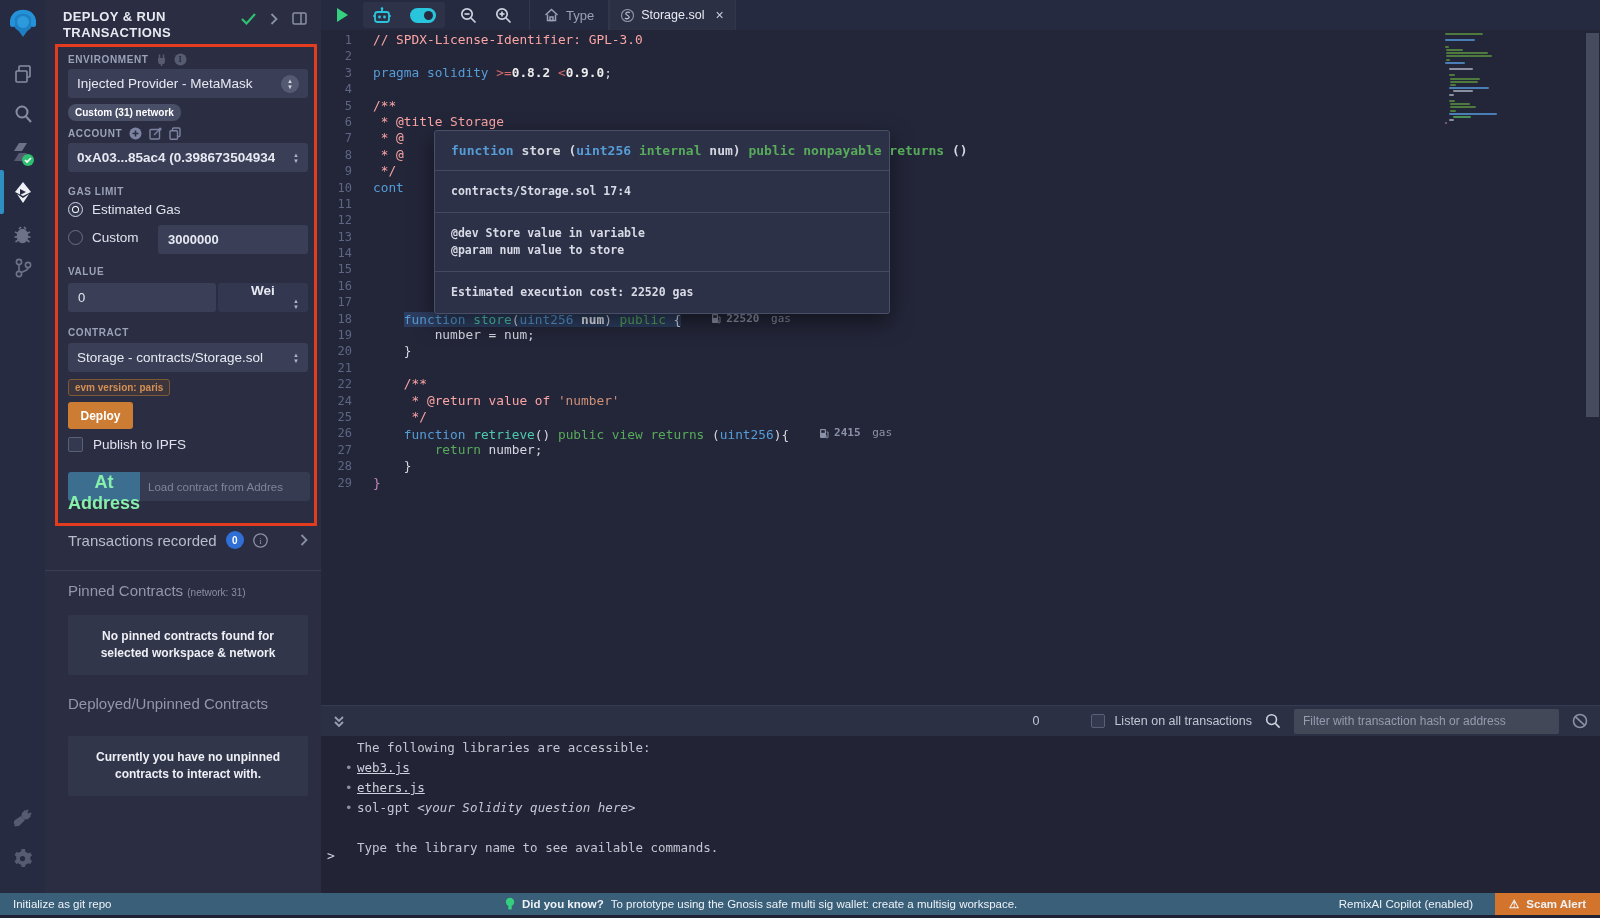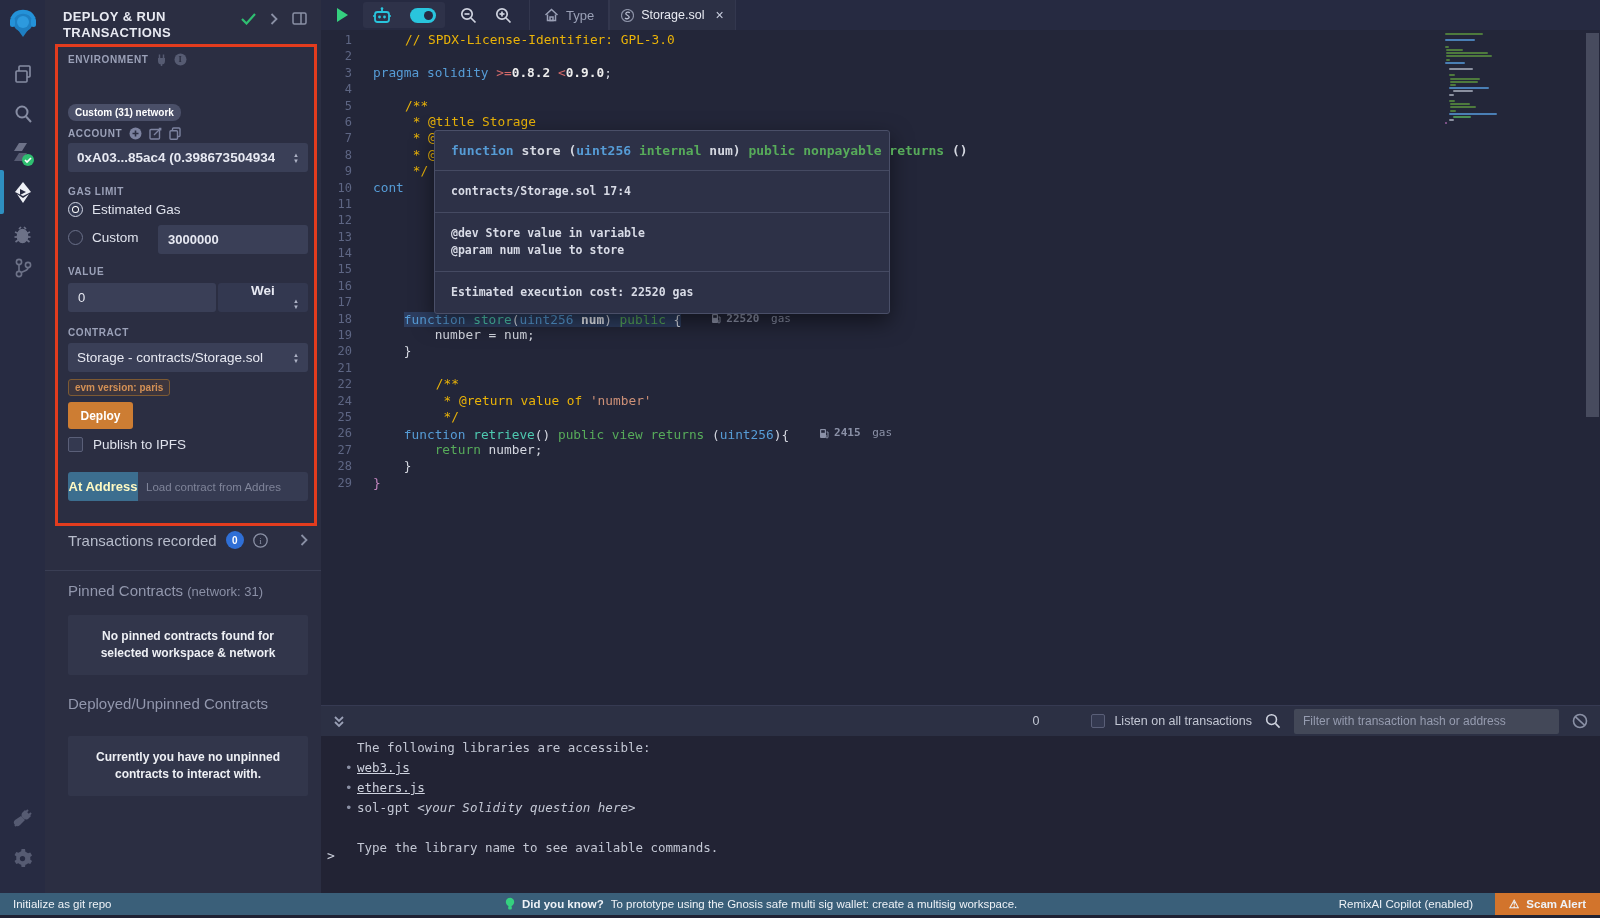--- a/index.html
+++ b/index.html
@@ -26,49 +26,49 @@
   .radio.sel { background:#fff; border-color:#d0d4e2; }
   .radio.sel::after { content:""; position:absolute; left:4px; top:4px; width:5px; height:5px; border-radius:50%; background:#2b2e42; }
   .radio.sel { background:#343a52; }
   .radio.sel::before { content:""; position:absolute; left:3px; top:3px; width:7px; height:7px; border-radius:50%; background:#ffffff; }
   .tinput { background:#3a3f57; border:none; border-radius:3px; color:#e7e9f2; font-size:13px; font-weight:bold; font-family:"Liberation Sans",sans-serif; padding:0 10px; height:29px; outline:none; }
   .badge-evm { position:absolute; left:23px; background:rgba(140,90,40,.18); border:1px solid #7d5a33; color:#d39055; font-size:10px; font-weight:bold; padding:2px 6px; border-radius:3px; }
   #deploy-btn { position:absolute; left:23px; width:65px; height:27px; background:#cd7d33; border:none; border-radius:3px; color:#fff; font-size:12px; font-weight:bold; cursor:pointer; }
   .chk-row { position:absolute; left:23px; display:flex; align-items:center; gap:10px; color:#dfe2ec; font-size:13.5px; }
   .chk { width:15px; height:15px; border:1px solid #5a5f78; border-radius:2px; background:#343950; }
   #ataddr-row { position:absolute; left:23px; width:240px; height:29px; display:flex; }
-  #ataddr-btn { width:98px; background:#3c6e8f; color:#fef9c3; border:none; border-radius:3px 0 0 3px; font-weight:bold; font-size:13px; cursor:pointer; }
+  #ataddr-btn { width:98px; background:#3c6e8f; color:#86efac; border:none; border-radius:3px 0 0 3px; font-weight:bold; font-size:18px; cursor:pointer; }
   #ataddr-input { flex:1; background:#363b52; border:none; border-radius:0 3px 3px 0; color:#dfe2ec; font-size:11.5px; padding:0 8px; outline:none; }
   #ataddr-input::placeholder { color:#7f8499; }
   .divider { position:absolute; left:0; width:276px; height:1px; background:#3a3e54; }
   #tx-row { position:absolute; left:23px; top:531px; width:240px; display:flex; align-items:center; gap:9px; color:#b7bccb; font-size:15px; }
   .badge-count { background:#2f6fd6; color:#fff; font-size:10px; font-weight:bold; min-width:18px; height:18px; border-radius:50%; display:flex; align-items:center; justify-content:center; }
   .sec-title { position:absolute; left:23px; color:#9297ad; font-size:15px; }
-  .sec-title .sub { font-size:13px; color:#8a8fa5; }
+  .sec-title .sub { font-size:10px; color:#8a8fa5; }
   .empty-box { position:absolute; left:23px; width:240px; background:#32364b; border-radius:2px; color:#eef0f5; font-size:12px; font-weight:bold; text-align:center; padding:13px 18px; line-height:17px; }
   #annotation-rect { position:absolute; left:10px; top:44px; width:262px; height:482px; border:3px solid #e33c1e; z-index:9; pointer-events:none; }
 
   
   #tabbar { position:absolute; left:321px; top:0; right:0; height:30px; background:#262a41; display:flex; align-items:center; z-index:3; }
   .tb-icon { display:flex; align-items:center; justify-content:center; height:30px; padding:0 9px; cursor:pointer; }
   .tb-group { display:flex; align-items:center; background:#2e3249; border-radius:3px; margin:0 6px; height:26px; }
   .tb-sep { width:1px; height:30px; background:#33374e; }
   #home-tab { display:flex; align-items:center; gap:7px; color:#9aa0b6; font-size:13px; padding:0 14px; height:30px; cursor:pointer; }
   #file-tab { display:flex; align-items:center; gap:7px; background:#2c3045; height:30px; padding:0 11px; color:#e8eaf2; font-size:12.5px; cursor:pointer; border-left:1px solid #33374e; border-right:1px solid #33374e; }
   #file-tab .close { color:#c9cede; font-size:14px; margin-left:4px; }
   .play-tri { width:0; height:0; border-left:11px solid #35d07f; border-top:7px solid transparent; border-bottom:7px solid transparent; }
   .toggle-pill { width:26px; height:15px; border-radius:8px; background:#29c5dd; position:relative; }
   .toggle-pill::after { content:""; position:absolute; right:3px; top:3px; width:9px; height:9px; border-radius:50%; background:#262a41; }
 
   
   #editor { position:absolute; left:321px; top:30px; right:0; height:675px; background:#232639; overflow:hidden; z-index:1; }
   .cl { display:flex; height:16.4px; line-height:16.4px; font-size:12.8px; white-space:pre; font-family:"DejaVu Sans Mono",monospace; }
   .cl .ln { width:52px; text-align:right; color:#5e6684; padding-right:21px; flex:none; font-size:12px; }
   .cl .lc { color:#d4d7e0; }
-  .cm{color:#eab308;margin-left:32px;} .kw{color:#569cd6;} .fn{color:#4ec9b0;} .gr{color:#57ab5a;}
+  .cm{color:#fca5a5;} .kw{color:#569cd6;} .fn{color:#4ec9b0;} .gr{color:#57ab5a;}
   .op{color:#d16969;} .num{color:#ececec;font-weight:bold;} .pl{color:#d4d7e0;}
   .plb{color:#eceef5;font-weight:bold;} .st{color:#ce9178;} .pk{color:#c586c0;}
   .hl{background:rgba(70,115,185,.30);}
   .gas { display:inline-flex; align-items:center; gap:5px; margin-left:30px; color:#8b91a7; font-size:11px; }
   .gas b { font-weight:bold; }
   #minimap { position:absolute; right:60px; top:3px; width:95px; }
   .mm-row { height:2px; margin-bottom:1.2px; border-radius:1px; }
   #scrollbar { position:absolute; right:0; top:0; width:15px; height:675px; }
   #scroll-thumb { position:absolute; right:1px; top:3px; width:13px; height:384px; background:#474b5e; }
 
@@ -207,20 +207,26 @@
       <svg width="11" height="12" viewBox="0 0 11 12" fill="#565b72">
           <path d="M2 4 h7 v3 a3.5 3.5 0 0 1 -7 0 Z"></path>
           <line x1="3.5" y1="0.5" x2="3.5" y2="4" stroke="#565b72" stroke-width="1.5"></line>
           <line x1="7.5" y1="0.5" x2="7.5" y2="4" stroke="#565b72" stroke-width="1.5"></line>
           <line x1="5.5" y1="10" x2="5.5" y2="12" stroke="#565b72" stroke-width="1.5"></line>
         </svg>
       <svg width="13" height="13" viewBox="0 0 13 13">
           <circle cx="6.5" cy="6.5" r="6" fill="#565b72"></circle>
           <text x="6.5" y="9.4" text-anchor="middle" font-size="8.5" font-family="Liberation Serif,serif" font-weight="bold" fill="#2b2e42">i</text>
         </svg>
+    </div>
+    <div class="select" style="top:69px;">
+      <span>Injected Provider - MetaMask</span>
+      <span class="updn" style="background:#555a73;border-radius:50%;width:18px;height:18px;display:flex;flex-direction:column;justify-content:center;">
+          <span style="font-size:6px;color:#d7dae6;">▲<br>▼</span>
+        </span>
     </div>
     <div class="badge-net" style="top:104px;">Custom (31) network</div>
 
     <div class="lbl" style="top:127px;">
       <span>ACCOUNT</span>
       <svg width="13" height="13" viewBox="0 0 13 13">
           <circle cx="6.5" cy="6.5" r="6" fill="#7d83a0"></circle>
           <path d="M6.5 3.5 v6 M3.5 6.5 h6" stroke="#2b2e42" stroke-width="1.6"></path>
         </svg>
       <svg width="13" height="13" viewBox="0 0 13 13" fill="none" stroke="#7d83a0" stroke-width="1.4">

